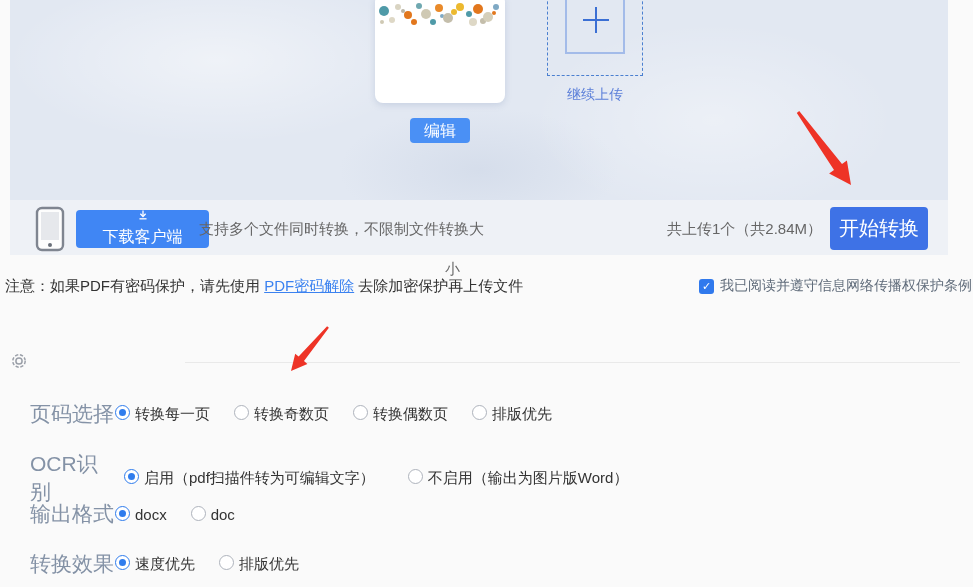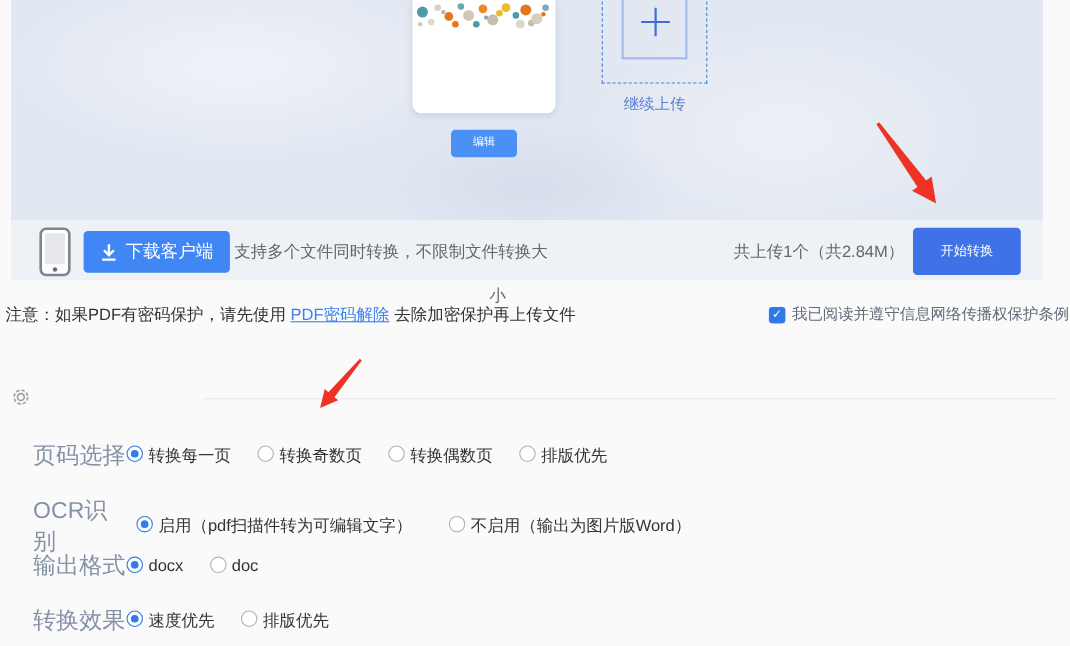--- a/index.html
+++ b/index.html
@@ -37,21 +37,21 @@
       70px 15px 0 2px #c4beab, 82px 4px 0 1px #ecb92f, 91px 11px 0 0 #4f9aa8,
       100px 6px 0 2px #e2771d, 110px 14px 0 2px #d5cfba, 118px 4px 0 0 #7fa9c4,
       14px 17px 0 0 #ded8c6, 55px 19px 0 0 #4f9aa8, 95px 19px 0 1px #ded8c6,
       36px 19px 0 0 #e2771d, 76px 9px 0 0 #ecb92f, 105px 18px 0 0 #c4beab,
       25px 8px 0 -1px #b9b4a4, 64px 13px 0 -1px #7fa9c4, 116px 10px 0 -1px #e2771d,
       4px 19px 0 -1px #cfc9b4;
   }
   .edit-btn {
     position:absolute; left:400px; top:118px; width:60px; height:25px;
     background:#4a90f5; color:#fff; border:none; border-radius:4px;
-    font-size:10px; font-family:Liberation Mono, monospace; cursor:pointer; line-height:25px; text-align:center;
+    font-size:16px; font-family:Liberation Sans, sans-serif; cursor:pointer; line-height:25px; text-align:center;
   }
   .upload-more {
     position:absolute; left:537px; top:-14px; width:96px; height:90px;
     border:1px dashed #4a7fd0; cursor:pointer;
   }
   .upload-more .inner-rect {
     position:absolute; left:17px; top:-6px; width:60px; height:73px;
     border:2px solid #a3bbe9;
   }
   .plus-icon { position:absolute; left:34px; top:19px; width:28px; height:28px; }
@@ -63,28 +63,28 @@
   
   .toolbar {
     position:absolute; left:10px; top:200px; width:938px; height:55px;
     background:#eef1f6;
   }
   .phone-icon { position:absolute; left:23px; top:6px; }
   .download-btn {
     position:absolute; left:66px; top:10px; width:133px; height:38px;
     background:#4086f4; color:#fff; border:none; border-radius:4px;
     font-size:16px; font-family:inherit; cursor:pointer;
-    display:flex; align-items:center; justify-content:center; gap:7px;
-  }
-  .support-text { position:absolute; left:203px; top:20px; font-size:15px; color:#666; white-space:nowrap;text-align:right; }
+    display:flex; align-items:center; justify-content:center; gap:7px;flex-direction:column;
+  }
+  .support-text { position:absolute; left:189px; top:20px; font-size:15px; color:#666; white-space:nowrap;text-align:right; }
   .upload-summary { position:absolute; left:657px; top:20px; font-size:15px; color:#666; white-space:nowrap; }
   .start-btn {
     position:absolute; left:820px; top:7px; width:98px; height:43px;
     background:#3e72e6; color:#fff; border:none; border-radius:4px;
-    font-size:12px; font-family:inherit; cursor:pointer;
+    font-size:20px; font-family:inherit; cursor:pointer;
   }
   .overflow-char { position:absolute; left:445px; top:260px; font-size:15px; color:#666; }
 
   
   .notice { position:absolute; left:5px; top:277px; font-size:15px; color:#333; }
   .notice a { color:#3b82f0; text-decoration:underline; cursor:pointer; }
   .agreement { position:absolute; left:699px; top:277px; display:flex; align-items:center; gap:6px; cursor:pointer; }
   .checkbox {
     width:15px; height:15px; background:#3079ed; border-radius:3px;
     color:#fff; font-size:11px; line-height:15px; text-align:center; flex:none;

